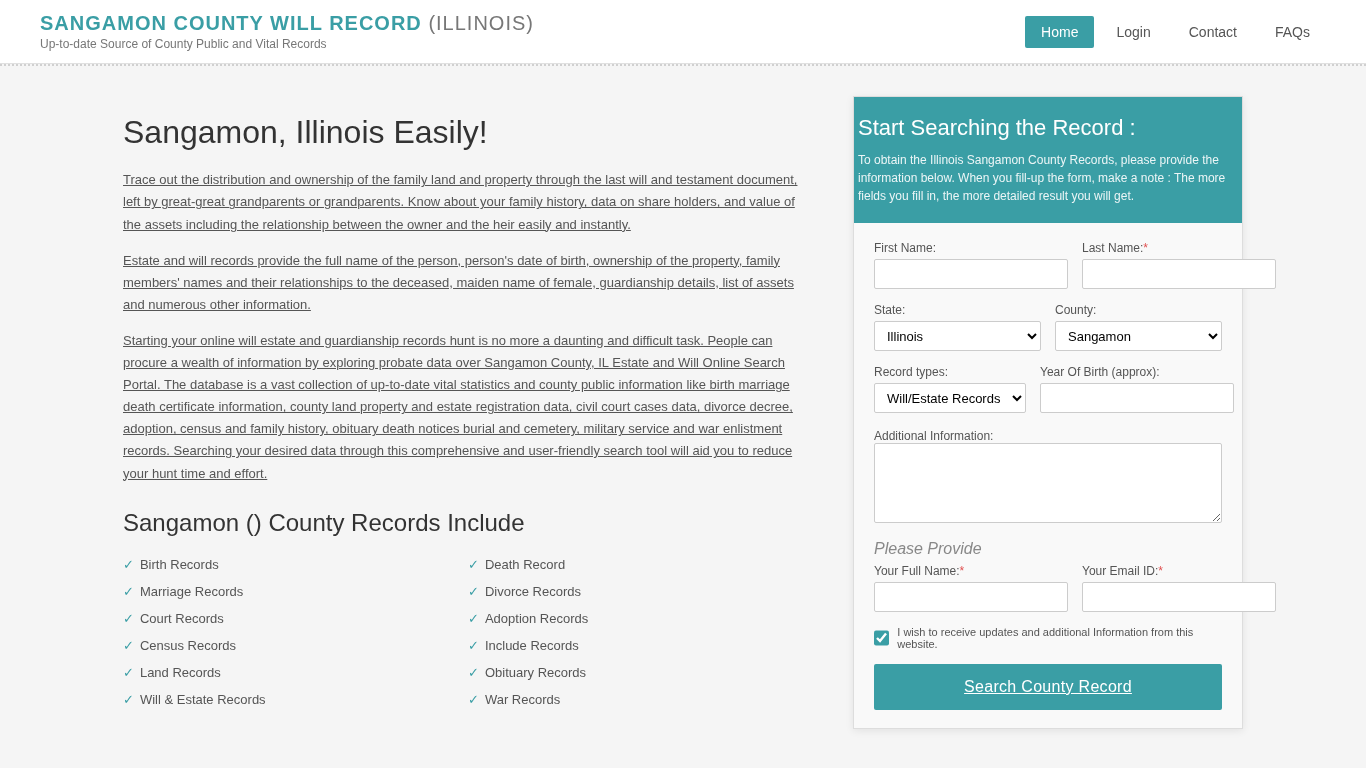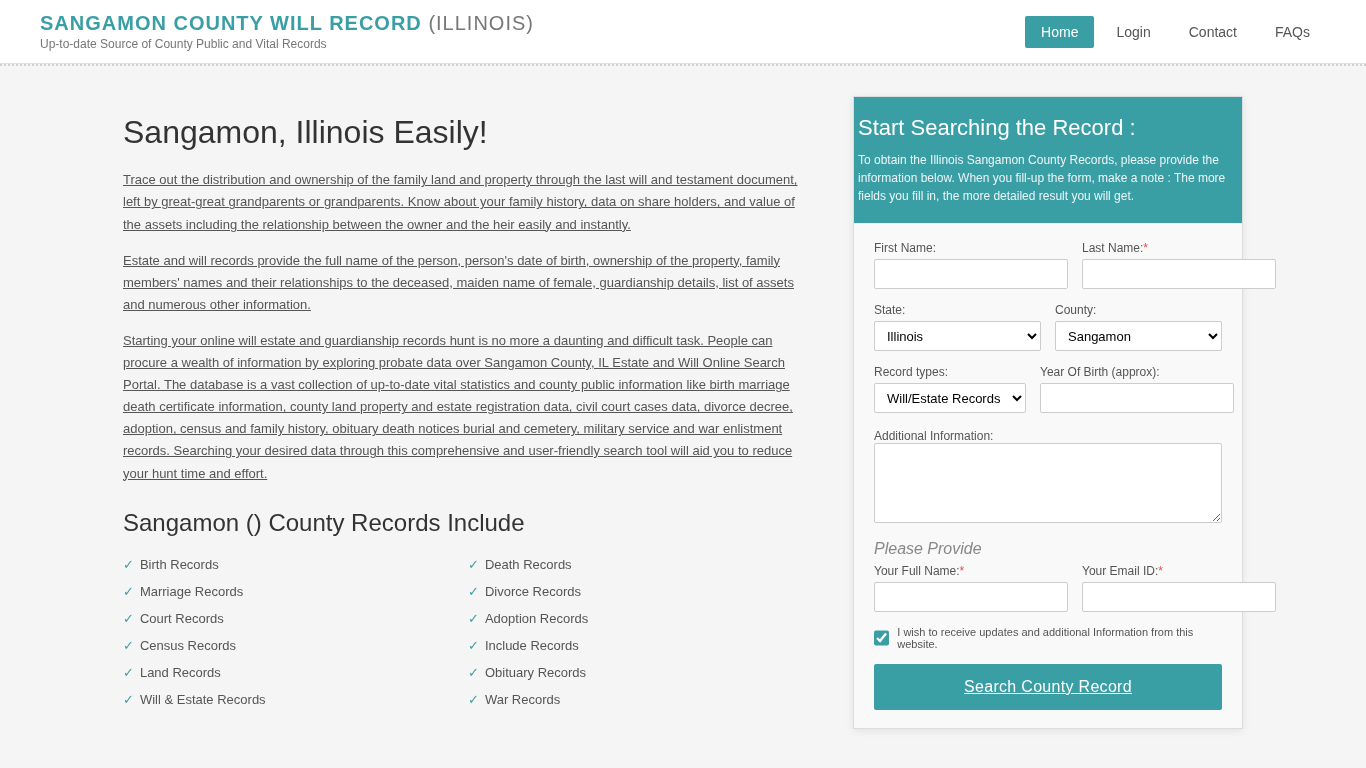--- a/index.html
+++ b/index.html
@@ -256,21 +256,21 @@
 
     <h2 class="section-heading">Sangamon () County Records Include</h2>
 
     <div class="records-grid">
       <div class="record-item">
         <span class="checkmark">✓</span>
         <span>Birth Records</span>
       </div>
       <div class="record-item">
         <span class="checkmark">✓</span>
-        <span>Death Records</span>
+        <span>Death Record</span>
       </div>
       <div class="record-item">
         <span class="checkmark">✓</span>
         <span>Marriage Records</span>
       </div>
       <div class="record-item">
         <span class="checkmark">✓</span>
         <span>Divorce Records</span>
       </div>
       <div class="record-item">

